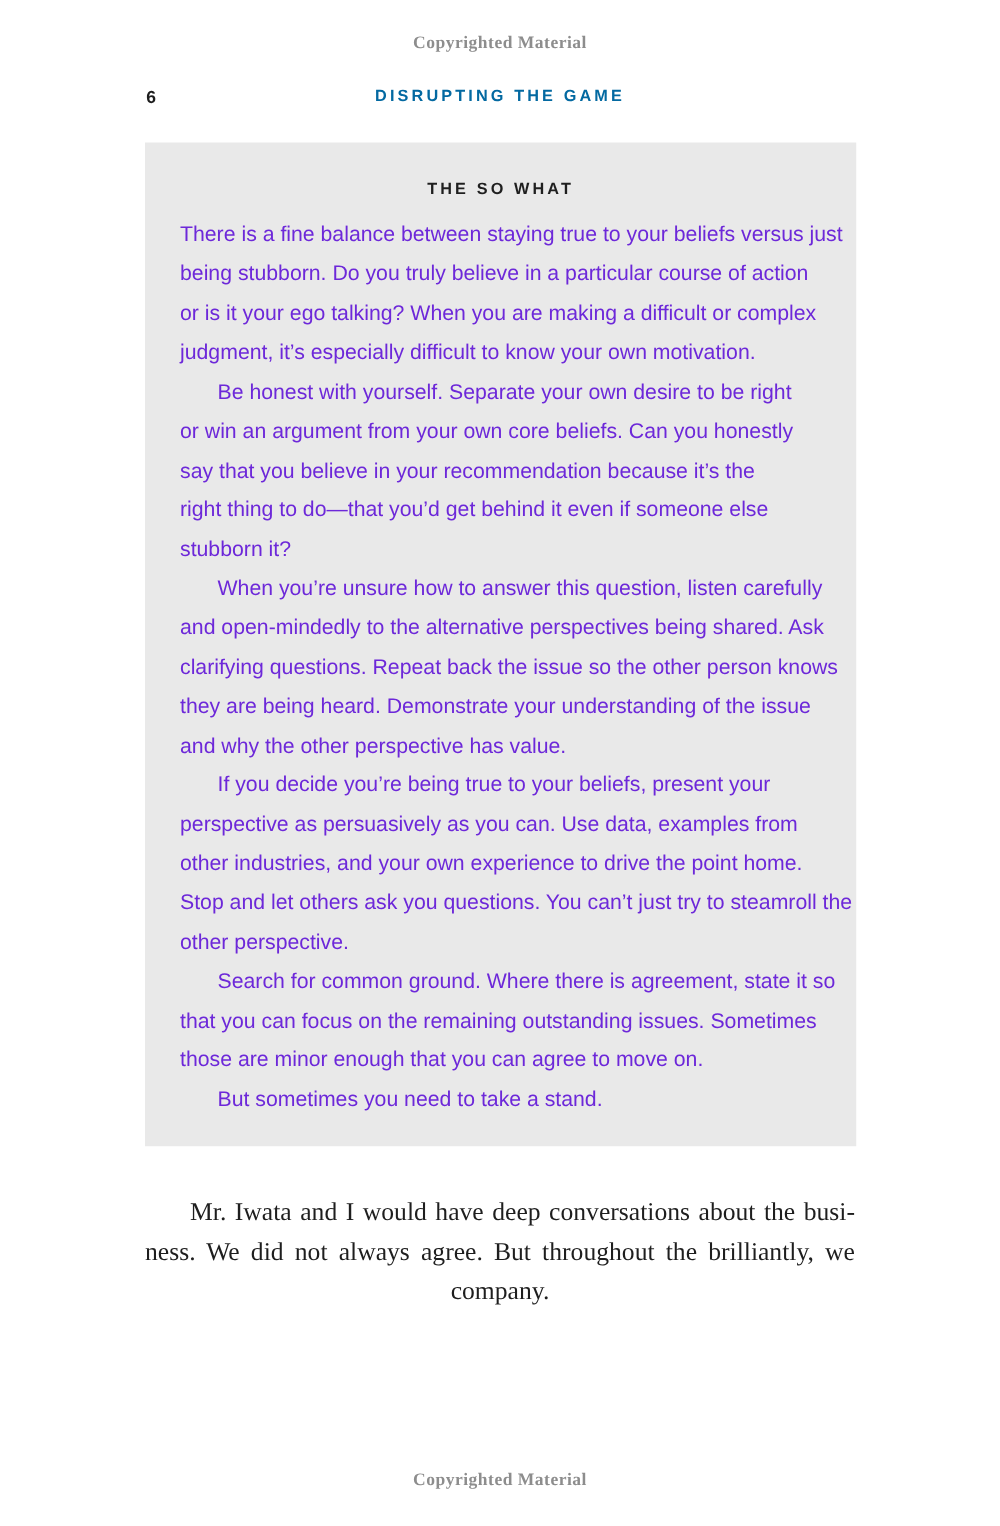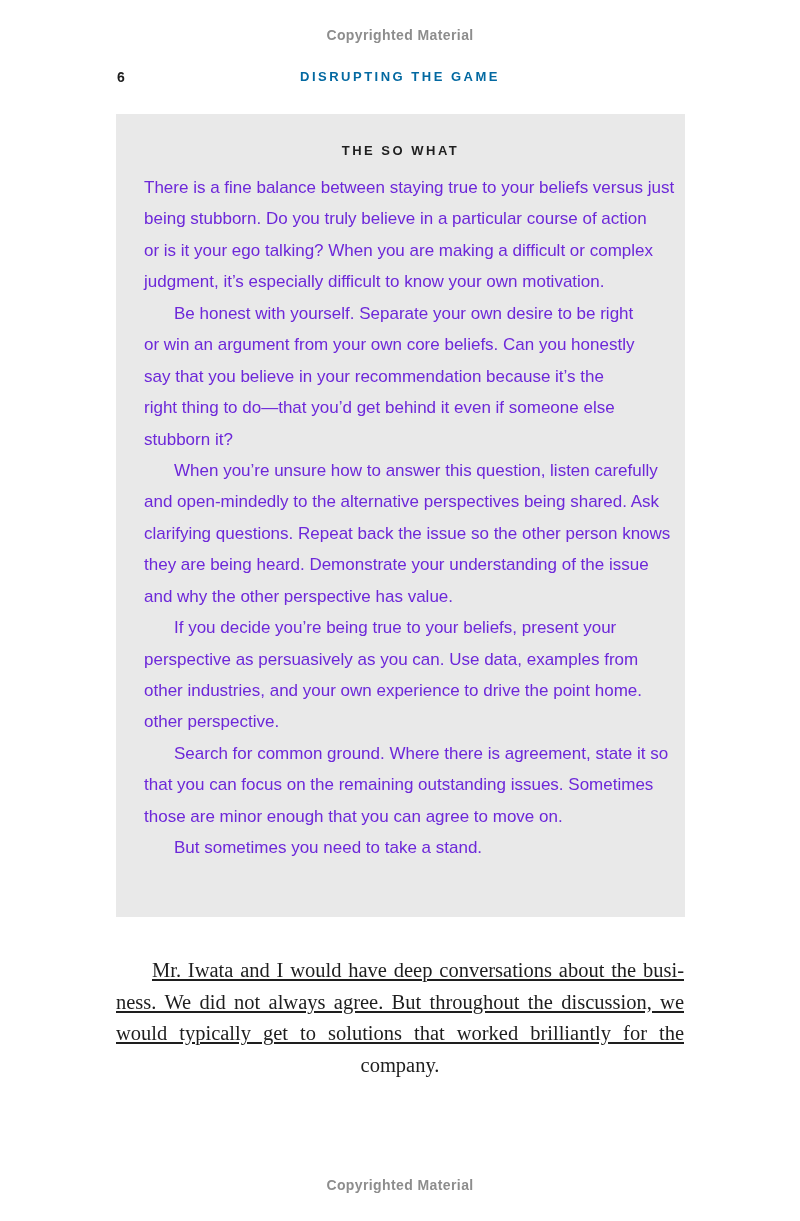--- a/index.html
+++ b/index.html
@@ -8,21 +8,21 @@
     width: 800px;
     height: 1221px;
     background: #ffffff;
     overflow: hidden;
     font-family: "Liberation Sans", sans-serif;
   }
   .copyright {
     position: absolute;
     left: 0; right: 0;
     text-align: center;
-    font-family: Liberation Sans, sans-serif;
+    font-family: Liberation Serif, serif;
     font-size: 14px;
     font-weight: 700;
     letter-spacing: 0.4px;
     color: #8d8d8d;
   }
   .copyright.top { top: 27px; }
   .copyright.bottom { top: 1177px; }
 
   .running-header {
     position: absolute;
@@ -88,21 +88,20 @@
     color: #1e1e1e;
   }
   .body-text .line {
     line-height: 31.5px;
     height: 31.5px;
     text-align: center;
   }
   .body-text .line.justify {
     text-align: justify;
     text-align-last: justify;
-    text-decoration: underline;
   }
   .body-text .indent { padding-left: 36px; }
 </style>
 </head>
 <body>
 
 <div class="page">
 
   <div class="copyright top">Copyrighted Material</div>
 
@@ -124,30 +123,30 @@
         <div class="line">right thing to do—that you’d get behind it even if someone else</div>
         <div class="line">stubborn it?</div>
         <div class="line indent">When you’re unsure how to answer this question, listen carefully</div>
         <div class="line">and open-mindedly to the alternative perspectives being shared. Ask</div>
         <div class="line">clarifying questions. Repeat back the issue so the other person knows</div>
         <div class="line">they are being heard. Demonstrate your understanding of the issue</div>
         <div class="line">and why the other perspective has value.</div>
         <div class="line indent">If you decide you’re being true to your beliefs, present your</div>
         <div class="line">perspective as persuasively as you can. Use data, examples from</div>
         <div class="line">other industries, and your own experience to drive the point home.</div>
+        <div class="line">Stop and let others ask you questions. You can’t just try to steamroll the</div>
         <div class="line">other perspective.</div>
         <div class="line indent">Search for common ground. Where there is agreement, state it so</div>
         <div class="line">that you can focus on the remaining outstanding issues. Sometimes</div>
         <div class="line">those are minor enough that you can agree to move on.</div>
         <div class="line indent">But sometimes you need to take a stand.</div>
       </div>
   </div>
 
   <div class="body-text" id="body-text">
       <div class="line indent justify">Mr. Iwata and I would have deep conversations about the busi-</div>
-      <div class="line justify">ness. We did not always agree. But throughout the discussion, we</div>
-      <div class="line justify">would typically get to solutions that worked brilliantly for the</div>
+      <div class="line justify">ness. We did not always agree. But throughout the brilliantly, we</div>
       <div class="line">company.</div>
     </div>
 
   <div class="copyright bottom">Copyrighted Material</div>
 
 </div>
 
 </body></html>

